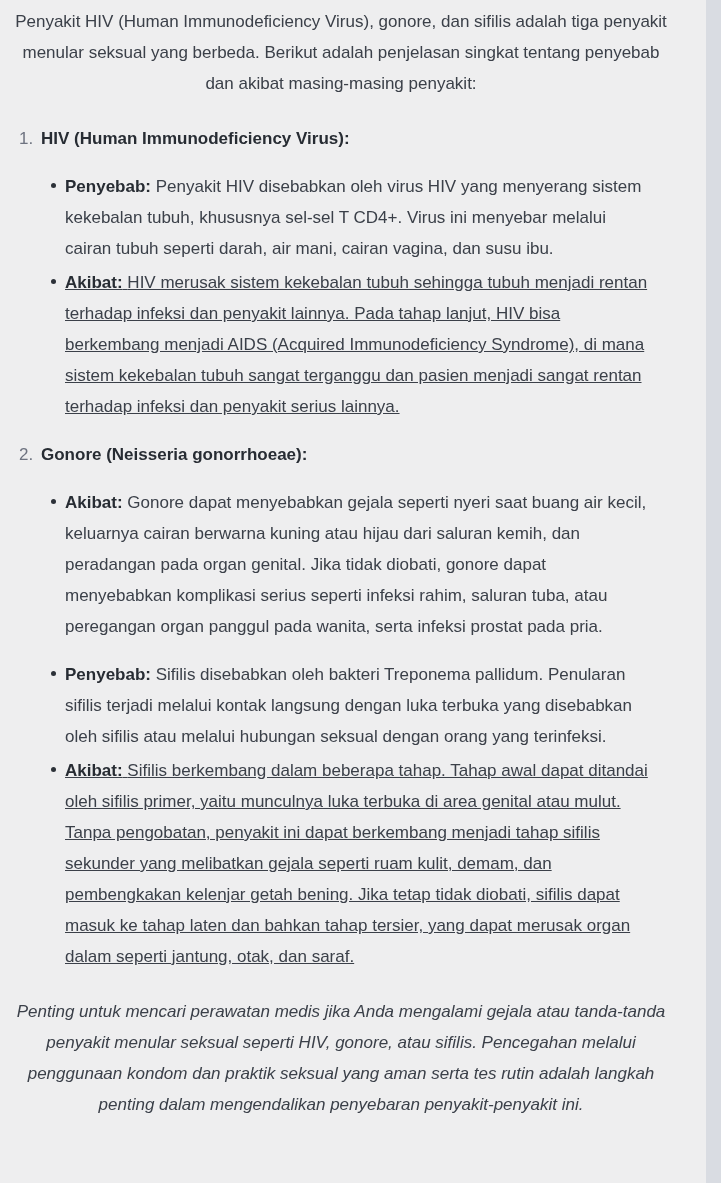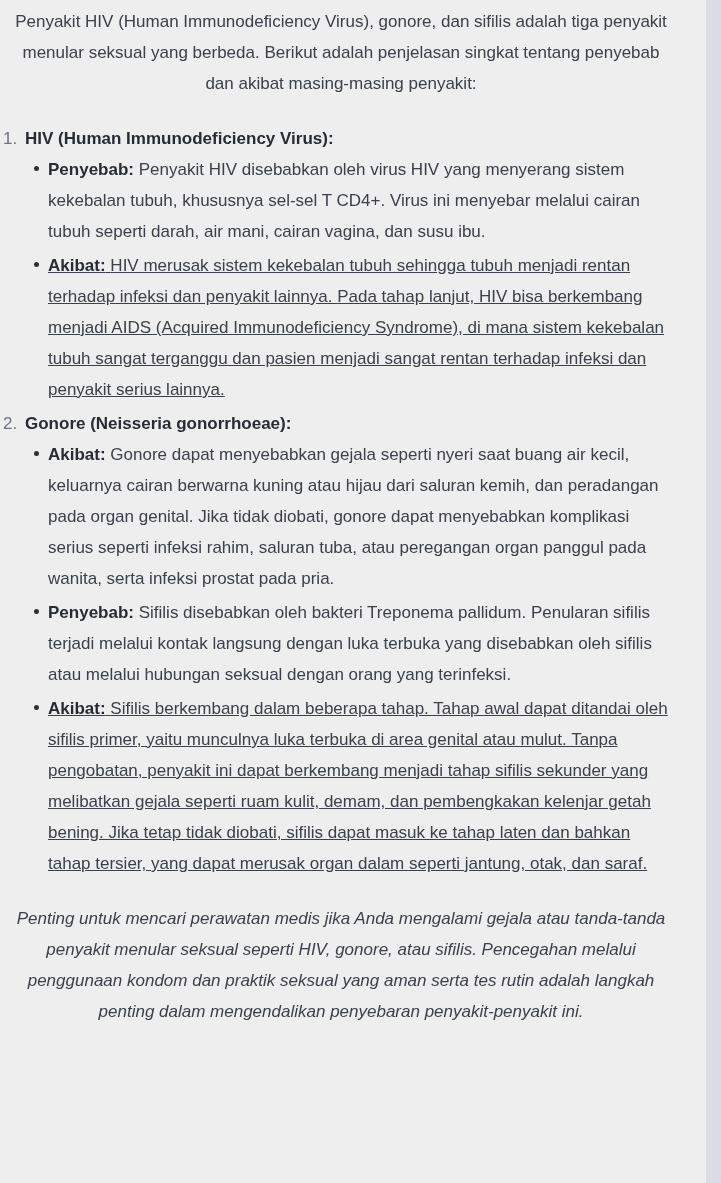--- a/index.html
+++ b/index.html
@@ -30,35 +30,35 @@
   }
   ol.diseases {
     list-style: none;
     margin: 24px 0 0 0;
     padding: 0;
   }
   li.item + li.item {
     margin-top: 3px;
   }
   .head {
-    padding-left: 3px;
+    padding-left: 19px;
   }
   .num {
     display: inline-block;
     width: 22px;
     color: #6e7380;
     font-weight: 400;
   }
   strong {
     font-weight: 700;
     color: #272c33;
   }
   ul.bullets {
     list-style: none;
-    margin: 0;
+    margin: 17px;
     padding: 0;
   }
   li.bullet {
     position: relative;
     padding: 0 48px;
   }
   li.bullet + li.bullet {
     margin-top: 3px;
     text-decoration: underline;
   }

